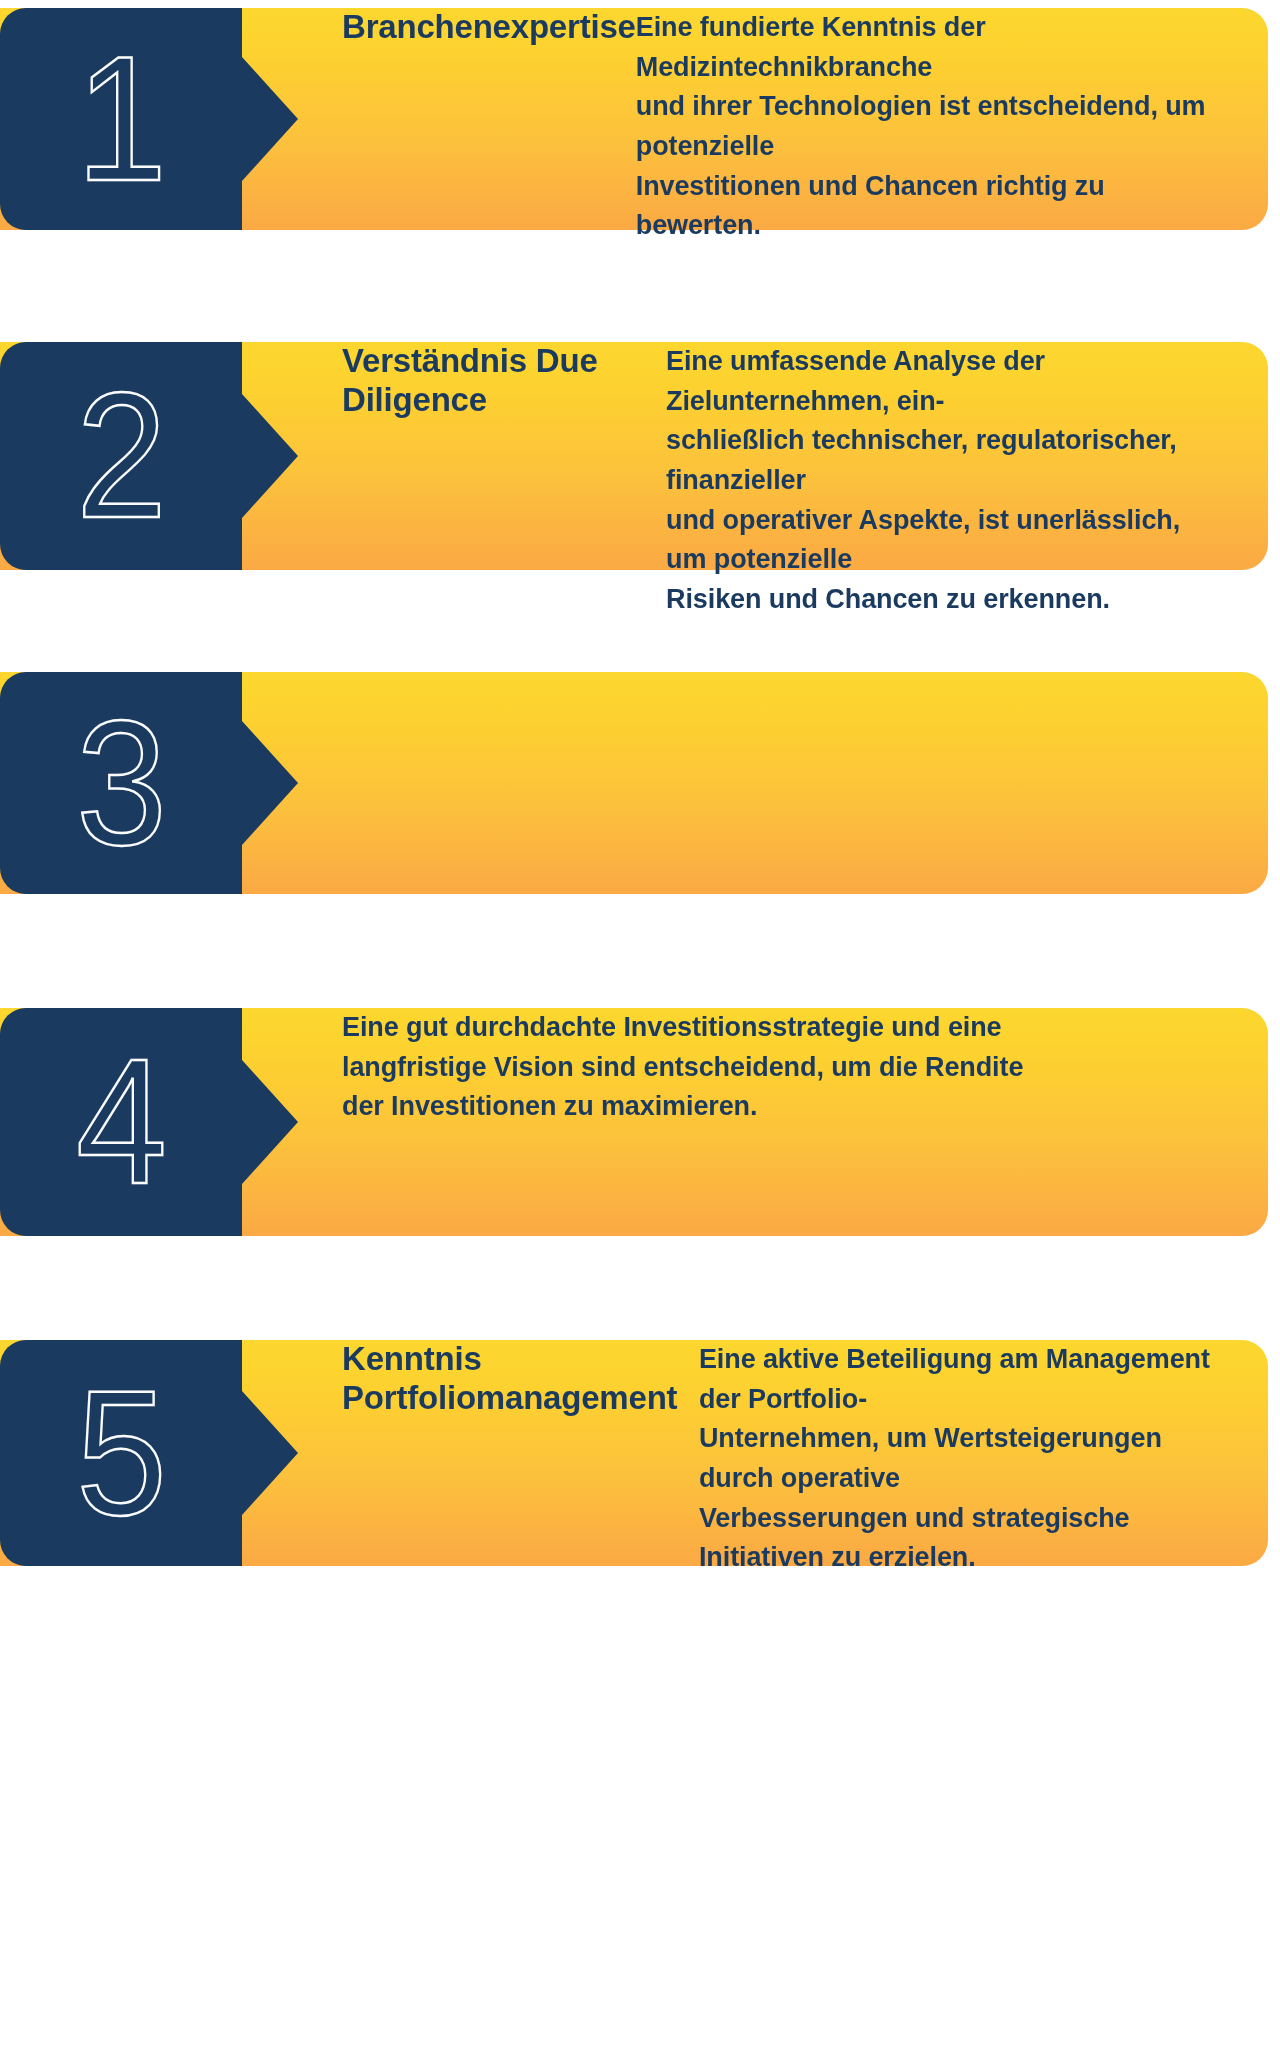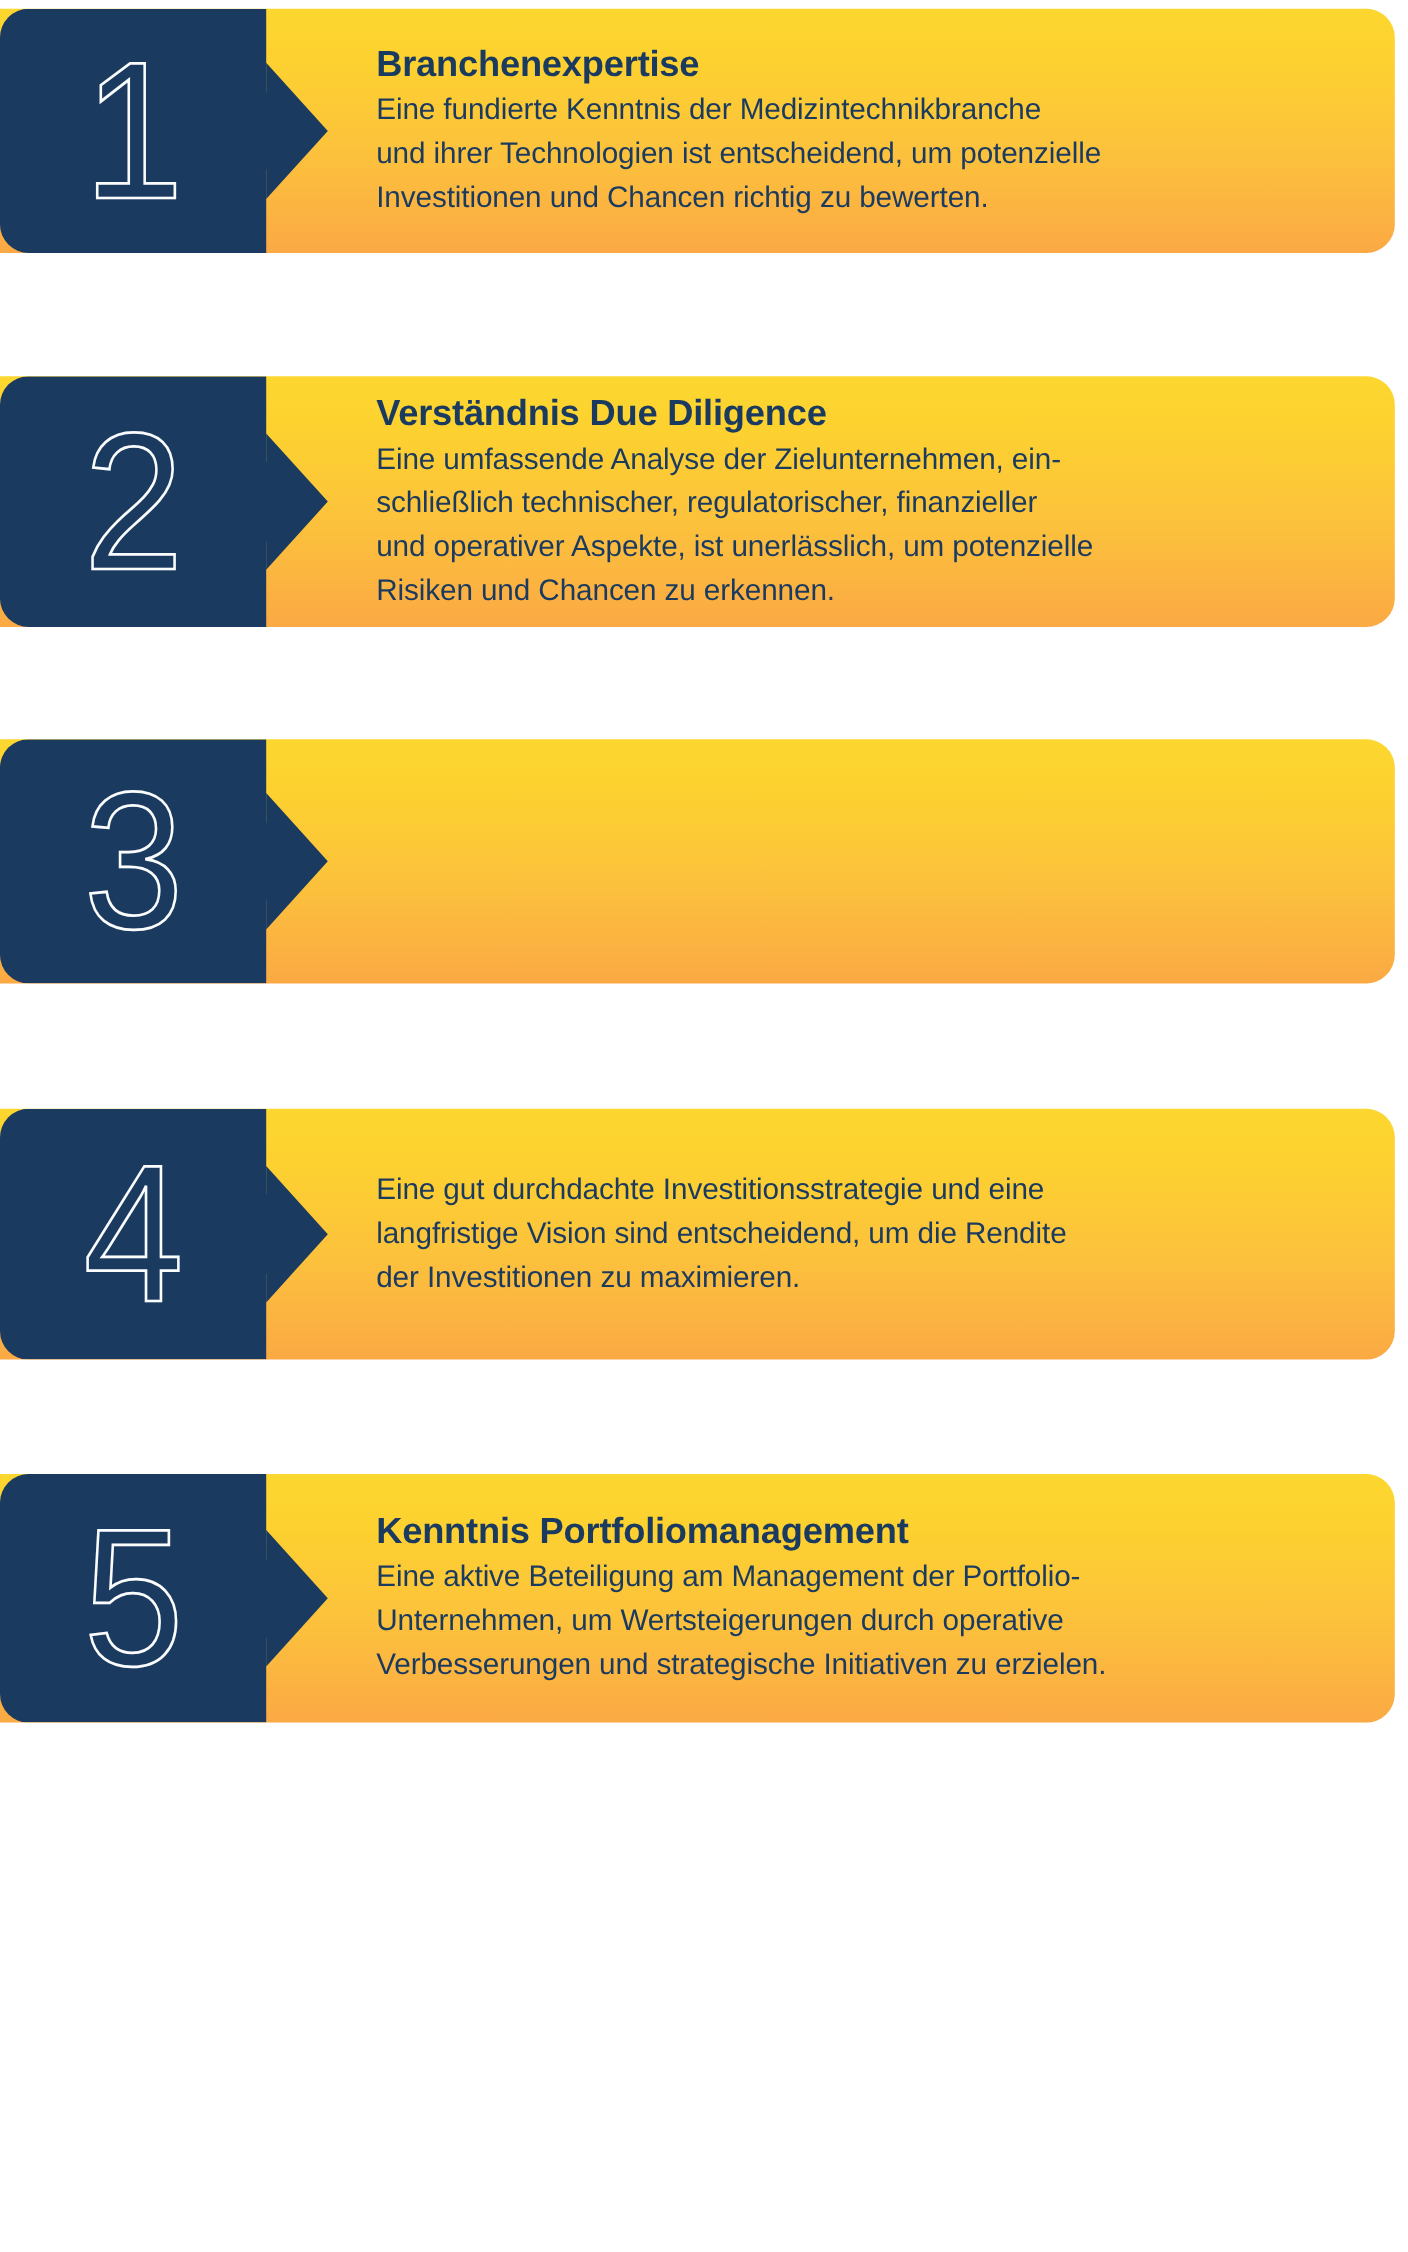--- a/index.html
+++ b/index.html
@@ -96,40 +96,39 @@
     text-stroke: 2.5px #FAFCFD;
   }
 
   .card-content {
     position: absolute;
     left: 342px;
     top: 0;
     width: 900px;
     height: 100%;
     display: flex;
-    flex-direction: column;
-    justify-content: center;
+    flex-direction: row;
     padding-right: 16px;
     box-sizing: border-box;
   }
 
   .card-title {
     color: #1A3A5F;
     font-family: "Liberation Sans", sans-serif;
     font-weight: bold;
     font-size: 33px;
     line-height: 1.18;
     margin: 0 0 3px 0;
     letter-spacing: -0.2px;
   }
 
   .card-text {
     color: #1A3A5F;
     font-family: "Liberation Sans", sans-serif;
-    font-weight: 400;
+    font-weight: 700;
     font-size: 27px;
     line-height: 1.47;
     margin: 0;
     white-space: pre-line;
     letter-spacing: -0.1px;
   }
 
   
   #card-1 { top: 8px;    height: 222px; }
   #card-2 { top: 342px;  height: 228px; }

